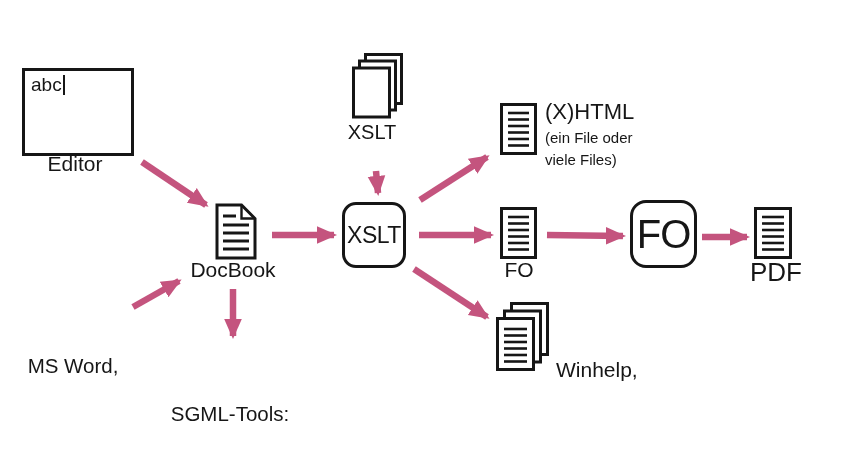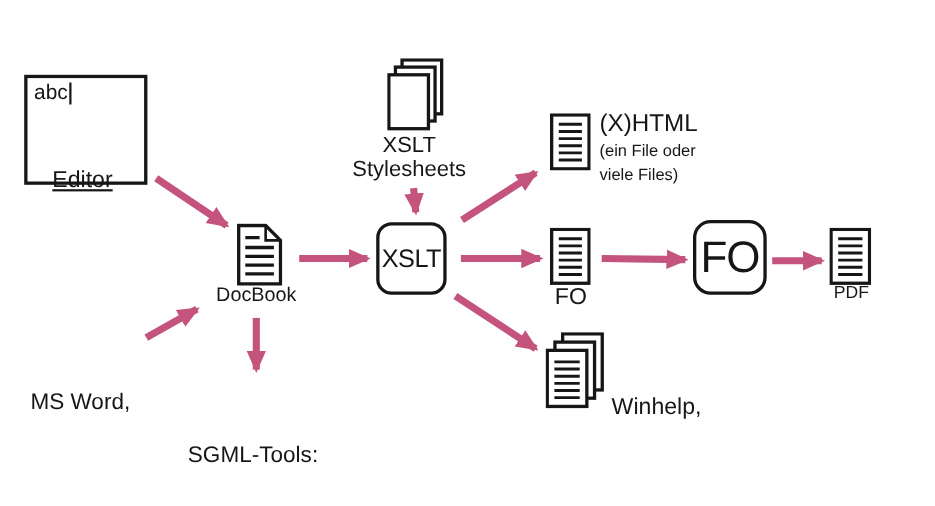--- a/index.html
+++ b/index.html
@@ -9,39 +9,39 @@
     background:#ffffff;
     font-family:"Liberation Sans", sans-serif;
     color:#161616;
     overflow:hidden;
   }
   .abs{position:absolute;}
   
   .editor-box{
     left:22px;top:68px;width:100px;height:75px;
     border:3px solid #161616;background:#fff;
-    padding:3px 0 16px 6px;font-size:19px;
+    padding:3px 0 4px 6px;font-size:19px;
   }
   .cursor{display:inline-block;width:2px;height:20px;background:#161616;vertical-align:text-bottom;margin-left:1px;}
   .proc-box{
     border:3.2px solid #161616;border-radius:14px;background:#fff;
     display:flex;align-items:center;justify-content:center;
   }
   .xslt-box{left:342px;top:202px;width:58px;height:60px;font-size:23px;letter-spacing:-0.5px;}
   .fo-box{left:630px;top:200px;width:61px;height:62px;font-size:40px;border-radius:16px;letter-spacing:-1px;}
   
   .lbl{white-space:pre;line-height:1.06;}
   .center{text-align:center;}
-  .editor-label{left:22px;top:153px;width:106px;font-size:21px;text-decoration:underline;}
-  .docbook-label{left:181px;top:259px;width:104px;font-size:18px;}
+  .editor-label{left:22px;top:153px;width:106px;font-size:21px;}
+  .docbook-label{left:181px;top:259px;width:104px;font-size:21px;}
   .stylesheets-label{left:310px;top:121px;width:124px;font-size:20px;line-height:22px;}
   .xhtml-title{left:545px;top:100px;font-size:22px;}
   .xhtml-sub{left:545px;top:127px;font-size:15px;line-height:21.5px;}
   .fodoc-label{left:500px;top:259px;width:38px;font-size:21px;}
-  .pdf-label{left:750px;top:259px;width:48px;font-size:16px;}
+  .pdf-label{left:750px;top:259px;width:48px;font-size:26px;}
   .manpages-label{left:556px;top:299px;font-size:21px;line-height:28.5px;}
   .konverter-label{left:8px;top:296px;width:130px;font-size:20.5px;line-height:28px;}
   .sgml-label{left:160px;top:345px;width:140px;font-size:20.5px;line-height:27.5px;}
   svg{display:block;}
   .arrow-layer{left:0;top:0;pointer-events:none;}
 </style>
 </head>
 <body>
 
 <div class="canvas">
@@ -84,21 +84,21 @@
   </svg>
   <div class="abs lbl center docbook-label">DocBook</div>
 
   <svg class="abs" style="left:352px;top:53px;" width="52" height="67">
     <g fill="#fff" stroke="#161616" stroke-width="3">
       <rect x="13.5" y="1.5" width="36" height="49"></rect>
       <rect x="7.5" y="8" width="36" height="49"></rect>
       <rect x="1.5" y="15" width="36" height="49"></rect>
     </g>
   </svg>
-  <div class="abs lbl center stylesheets-label"><div>XSLT</div><div>Stylesheets</div></div>
+  <div class="abs lbl center stylesheets-label"><div>XSLT</div></div>
 
   <div class="abs proc-box xslt-box">
     <span>XSLT</span>
   </div>
 
   <svg class="abs" style="left:500px;top:103px;" width="37" height="52">
     <rect x="1.5" y="1.5" width="34" height="49" fill="#fff" stroke="#161616" stroke-width="3"></rect>
     <g stroke="#161616" stroke-width="2.6">
       <line x1="8" y1="10" x2="29" y2="10"></line>
       <line x1="8" y1="16.5" x2="29" y2="16.5"></line>

